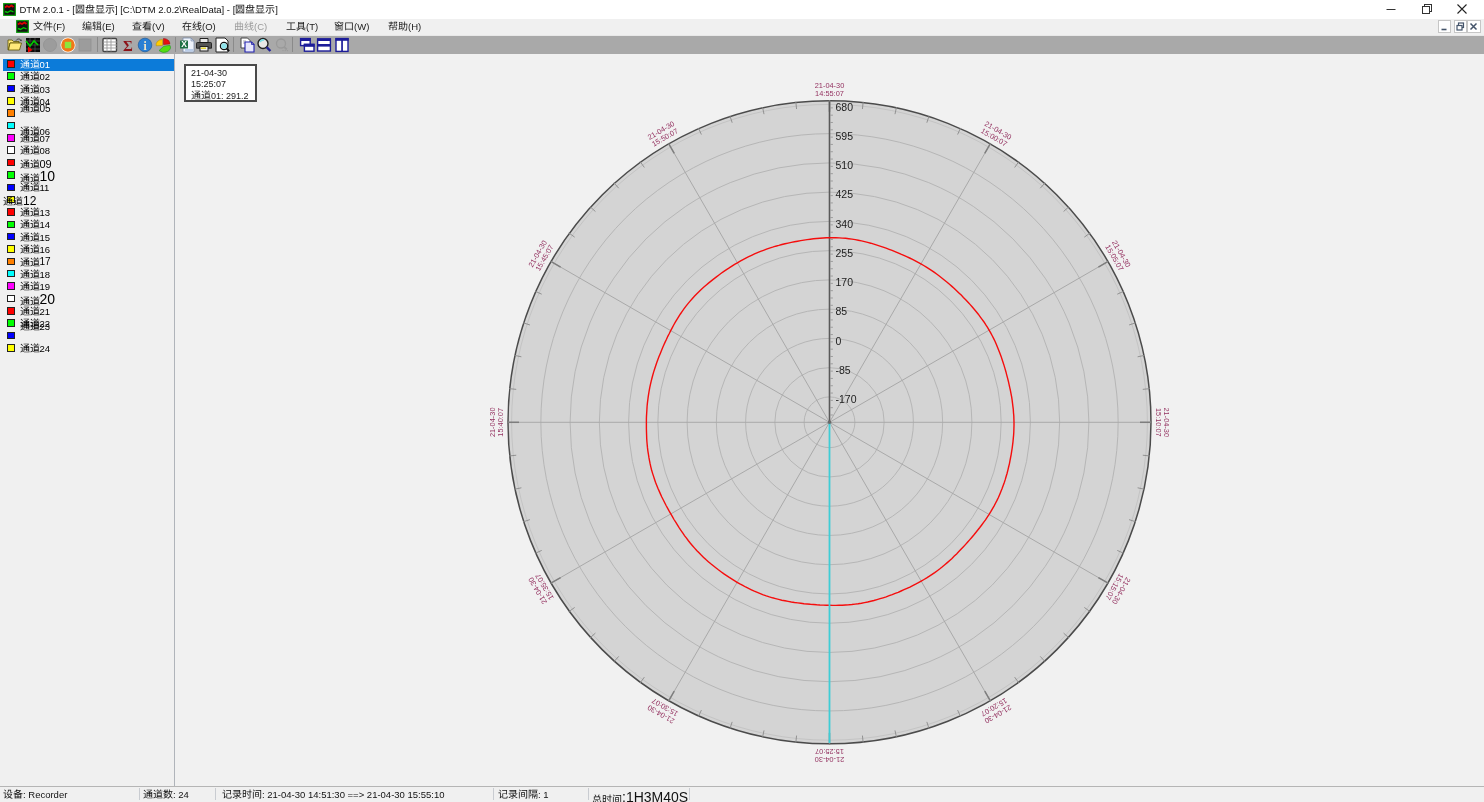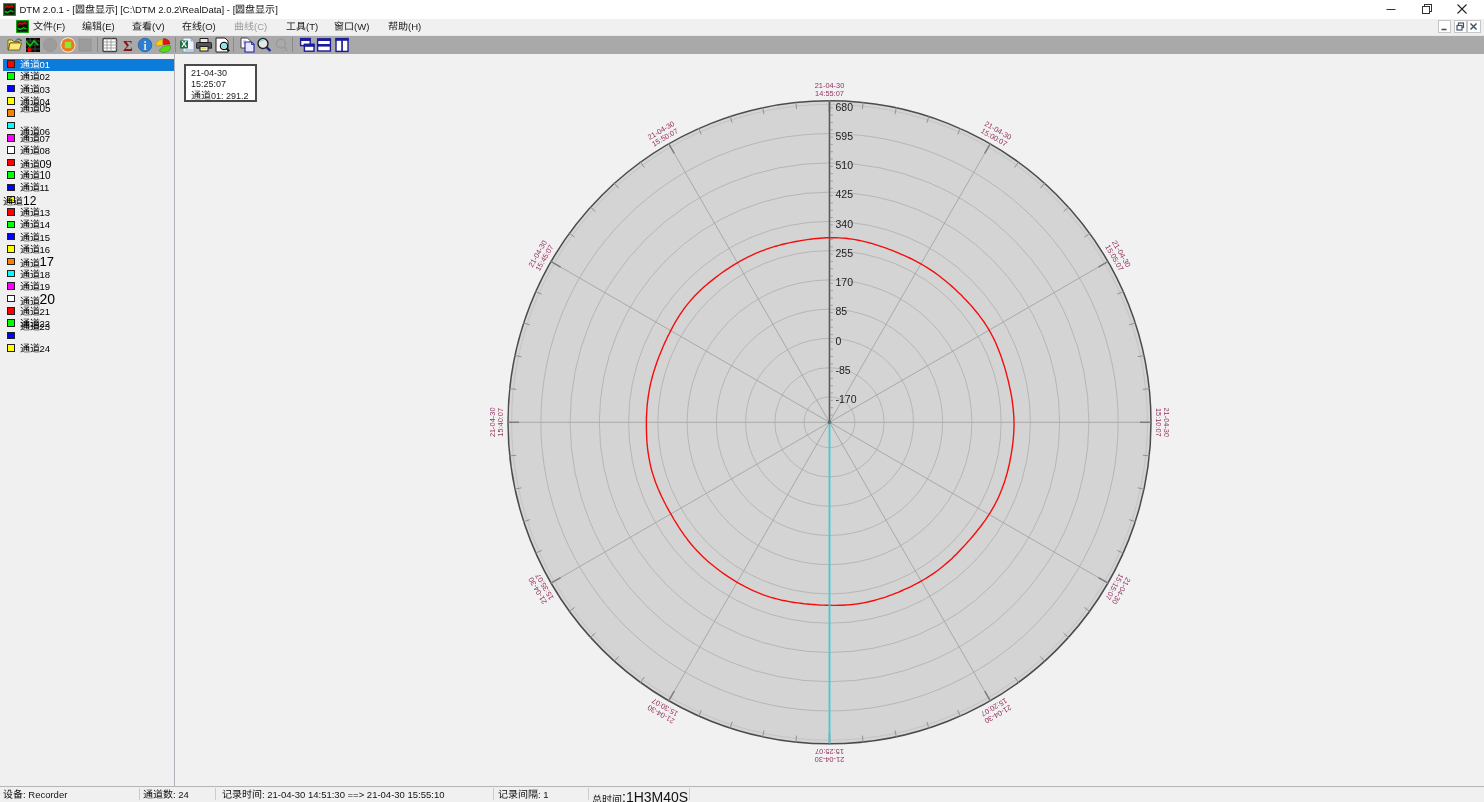--- a/index.html
+++ b/index.html
@@ -479,21 +479,21 @@
     </svg><svg class="c" style="width:10px;height:10px;vertical-align:-0.12em" viewBox="0 0 1000 1000">
       <use href="#u9053"></use>
     </svg>08</div>
 <div style="position:absolute;left:7px;top:158.80px;width:7.5px;height:7.5px;background:#ff0000;border:1px solid #222"></div>
 <div style="position:absolute;left:19.5px;top:157.60px;color:#000;font-size:11px;line-height:12px;white-space:nowrap"><svg class="c" style="width:10px;height:10px;vertical-align:-0.12em" viewBox="0 0 1000 1000">
       <use href="#u901A"></use>
     </svg><svg class="c" style="width:10px;height:10px;vertical-align:-0.12em" viewBox="0 0 1000 1000">
       <use href="#u9053"></use>
     </svg>09</div>
 <div style="position:absolute;left:7px;top:171.15px;width:7.5px;height:7.5px;background:#00ff00;border:1px solid #222"></div>
-<div style="position:absolute;left:19.5px;top:169.95px;color:#000;font-size:10px;line-height:12px;white-space:nowrap"><svg class="c" style="width:10px;height:10px;vertical-align:-0.12em" viewBox="0 0 1000 1000">
+<div style="position:absolute;left:19.5px;top:169.95px;color:#000;font-size:14px;line-height:12px;white-space:nowrap"><svg class="c" style="width:10px;height:10px;vertical-align:-0.12em" viewBox="0 0 1000 1000">
       <use href="#u901A"></use>
     </svg><svg class="c" style="width:10px;height:10px;vertical-align:-0.12em" viewBox="0 0 1000 1000">
       <use href="#u9053"></use>
     </svg>10</div>
 <div style="position:absolute;left:7px;top:183.50px;width:7.5px;height:7.5px;background:#0000ff;border:1px solid #222"></div>
 <div style="position:absolute;left:19.5px;top:182.30px;color:#000;font-size:9.5px;line-height:12px;white-space:nowrap"><svg class="c" style="width:10px;height:10px;vertical-align:-0.12em" viewBox="0 0 1000 1000">
       <use href="#u901A"></use>
     </svg><svg class="c" style="width:10px;height:10px;vertical-align:-0.12em" viewBox="0 0 1000 1000">
       <use href="#u9053"></use>
     </svg>11</div>
@@ -521,21 +521,21 @@
     </svg><svg class="c" style="width:10px;height:10px;vertical-align:-0.12em" viewBox="0 0 1000 1000">
       <use href="#u9053"></use>
     </svg>15</div>
 <div style="position:absolute;left:7px;top:245.25px;width:7.5px;height:7.5px;background:#ffff00;border:1px solid #222"></div>
 <div style="position:absolute;left:19.5px;top:244.05px;color:#000;font-size:9.5px;line-height:12px;white-space:nowrap"><svg class="c" style="width:10px;height:10px;vertical-align:-0.12em" viewBox="0 0 1000 1000">
       <use href="#u901A"></use>
     </svg><svg class="c" style="width:10px;height:10px;vertical-align:-0.12em" viewBox="0 0 1000 1000">
       <use href="#u9053"></use>
     </svg>16</div>
 <div style="position:absolute;left:7px;top:257.60px;width:7.5px;height:7.5px;background:#ff8000;border:1px solid #222"></div>
-<div style="position:absolute;left:19.5px;top:256.40px;color:#000;font-size:13px;line-height:12px;white-space:nowrap"><svg class="c" style="width:10px;height:10px;vertical-align:-0.12em" viewBox="0 0 1000 1000">
+<div style="position:absolute;left:19.5px;top:256.40px;color:#000;font-size:10px;line-height:12px;white-space:nowrap"><svg class="c" style="width:10px;height:10px;vertical-align:-0.12em" viewBox="0 0 1000 1000">
       <use href="#u901A"></use>
     </svg><svg class="c" style="width:10px;height:10px;vertical-align:-0.12em" viewBox="0 0 1000 1000">
       <use href="#u9053"></use>
     </svg>17</div>
 <div style="position:absolute;left:7px;top:269.95px;width:7.5px;height:7.5px;background:#00ffff;border:1px solid #222"></div>
 <div style="position:absolute;left:19.5px;top:268.75px;color:#000;font-size:9.5px;line-height:12px;white-space:nowrap"><svg class="c" style="width:10px;height:10px;vertical-align:-0.12em" viewBox="0 0 1000 1000">
       <use href="#u901A"></use>
     </svg><svg class="c" style="width:10px;height:10px;vertical-align:-0.12em" viewBox="0 0 1000 1000">
       <use href="#u9053"></use>
     </svg>18</div>

